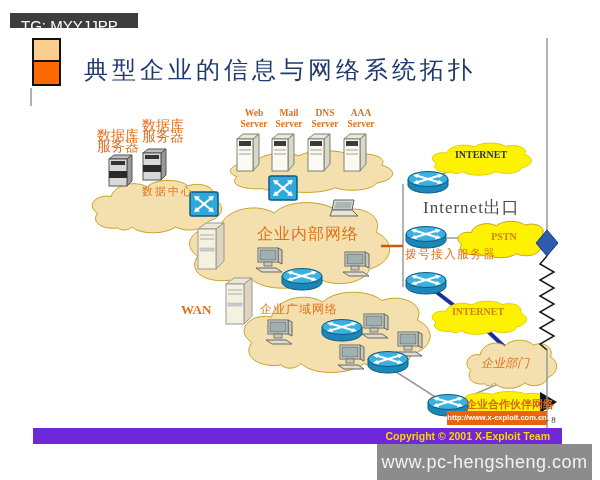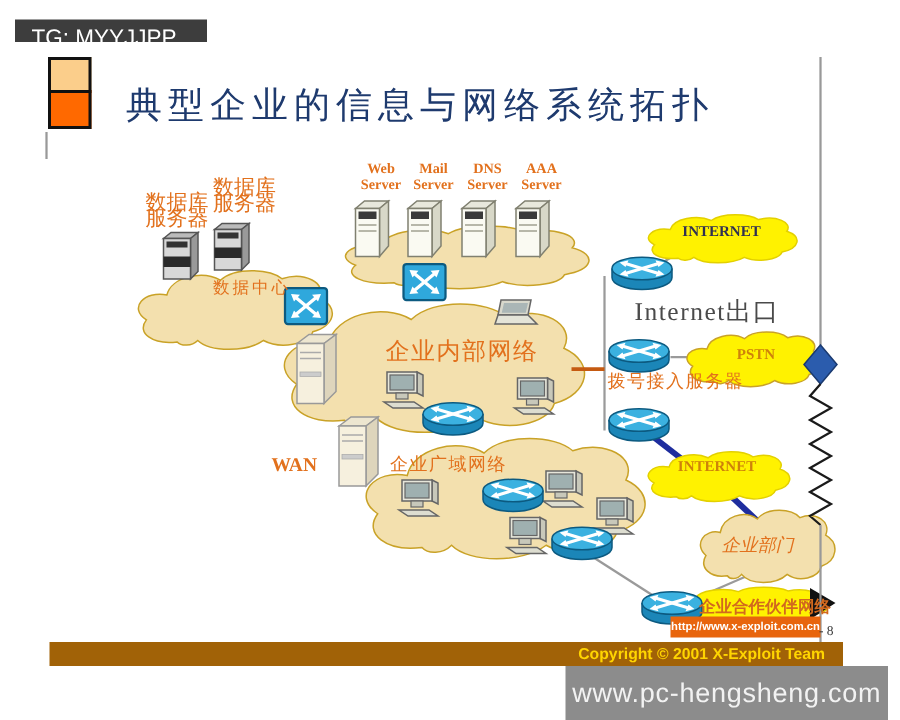--- a/index.html
+++ b/index.html
@@ -24,21 +24,21 @@
   #lbl-inet-exit{left:423px;top:196px;font-size:17px;color:#4a4a4a;letter-spacing:1px;}
   #lbl-pstn{left:468px;top:231px;width:72px;text-align:center;font-size:10px;font-weight:bold;color:#ce820a;}
   #lbl-dialup{left:405px;top:246px;font-size:12px;letter-spacing:1px;}
   #lbl-inet-low{left:436px;top:306px;width:84px;text-align:center;font-size:10px;font-weight:bold;color:#ce820a;}
   #lbl-dept{left:481px;top:355px;font-size:12px;font-style:italic;}
   #lbl-partner{left:455px;top:397px;font-size:11px;font-weight:bold;color:#d2691e;margin-left:11px;}
   #url-chip{left:447px;top:411px;width:100px;height:14px;background:#e8650d;color:#fff;
             font-family:"Liberation Sans",sans-serif;font-size:7.5px;font-weight:bold;
             text-align:center;line-height:14px;z-index:6;}
   #page-num{left:546px;top:415px;font-size:9px;color:#333;font-family:"Liberation Serif",serif;z-index:7;}
-  #copyright-bar{left:33px;top:428px;width:529px;height:16px;background:#a16207;color:#ffd500;
+  #copyright-bar{left:33px;top:428px;width:529px;height:16px;background:#6d28d9;color:#ffd500;
                  font-size:10.5px;font-weight:bold;text-align:right;line-height:16px;
                  padding-right:12px;box-sizing:border-box;z-index:8;}
   #watermark-bar{left:377px;top:444px;width:215px;height:36px;background:#8c8c8c;color:#f2f2f2;
                  font-size:18px;text-align:center;line-height:36px;z-index:9;letter-spacing:0.5px;}
 </style>
 </head>
 <body>
 
 <div id="slide">
 

